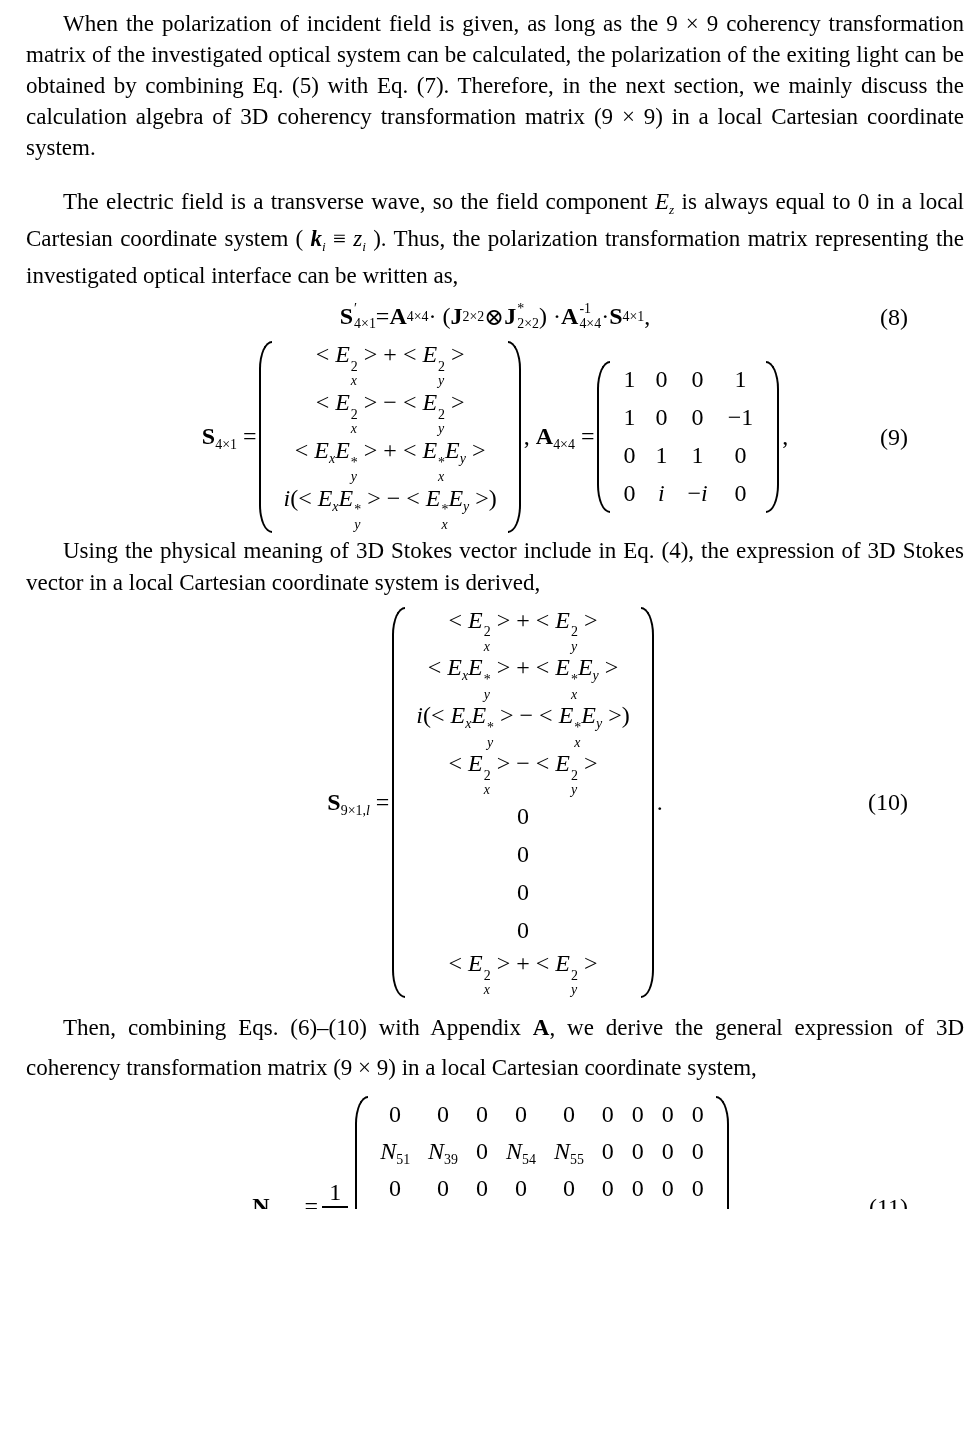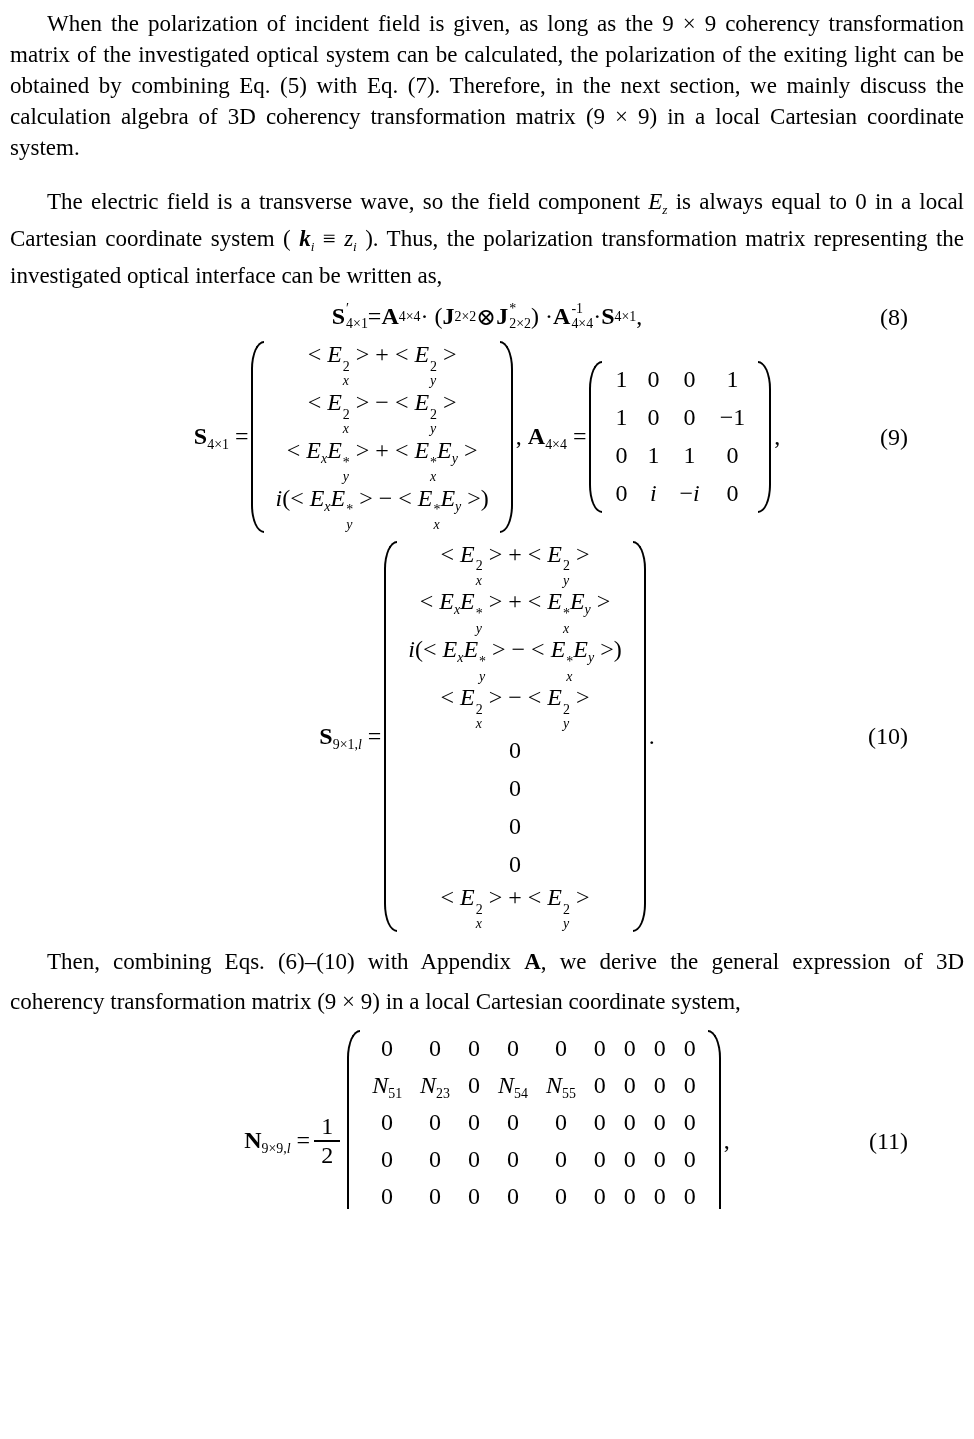--- a/index.html
+++ b/index.html
@@ -2,21 +2,21 @@
 <html><head>
 <meta charset="utf-8">
 <style>
   * { box-sizing: border-box; }
   html, body { margin: 0; padding: 0; background: #ffffff; }
   .page {
     width: 974px; height: 1209px; overflow: hidden;
     background: #ffffff; color: #000000;
     font-family: "Liberation Serif", "DejaVu Serif", serif;
     font-size: 23px;
-    padding: 8px 10px 0 10px;
+    padding: 8px 10px 0 26px;
   }
   p.para { margin: 0; text-align: justify; line-height: 31px; }
   p.indent { text-indent: 37px; }
   p.p2 { line-height: 37px; margin-top: 20px; }
   p.p3 { margin-top: 14px; line-height: 36px; }
   p.p4 { margin-top: 2px; line-height: 32px; }
   p.p5 { margin-top: 10px; line-height: 40px; }
 
   i { font-style: italic; }
   b { font-weight: bold; }
@@ -158,20 +158,21 @@
             </span>
           </span>
         <span class="paren r"></span>
       </span>
       <span>,</span>
     </div>
     <span class="eqlabel">(9)</span>
   </div>
 
 
+  <p class="para indent p4">Using the physical meaning of 3D Stokes vector include in Eq. (4), the expression of 3D Stokes vector in a local Cartesian coordinate system is derived,</p>
 
   <div class="eqrow eq10">
     <div class="eqcontent">
       <span><b>S</b><sub>9×1,<i>l</i></sub> =</span>
       <span class="mat">
         <span class="paren l"></span>
         <span class="mgrid vec">
             <span class="mrow">
               <span class="mcell">&lt; <i>E</i><span class="ss">
                   <span>2</span>
@@ -255,21 +256,21 @@
               <span class="mcell">0</span>
               <span class="mcell">0</span>
               <span class="mcell">0</span>
               <span class="mcell">0</span>
               <span class="mcell">0</span>
               <span class="mcell">0</span>
               <span class="mcell">0</span>
             </span>
             <span class="mrow">
               <span class="mcell"><i>N</i><sub>51</sub></span>
-              <span class="mcell"><i>N</i><sub>23</sub></span>
+              <span class="mcell"><i>N</i><sub>39</sub></span>
               <span class="mcell">0</span>
               <span class="mcell"><i>N</i><sub>54</sub></span>
               <span class="mcell"><i>N</i><sub>55</sub></span>
               <span class="mcell">0</span>
               <span class="mcell">0</span>
               <span class="mcell">0</span>
               <span class="mcell">0</span>
             </span>
             <span class="mrow">
               <span class="mcell">0</span>

